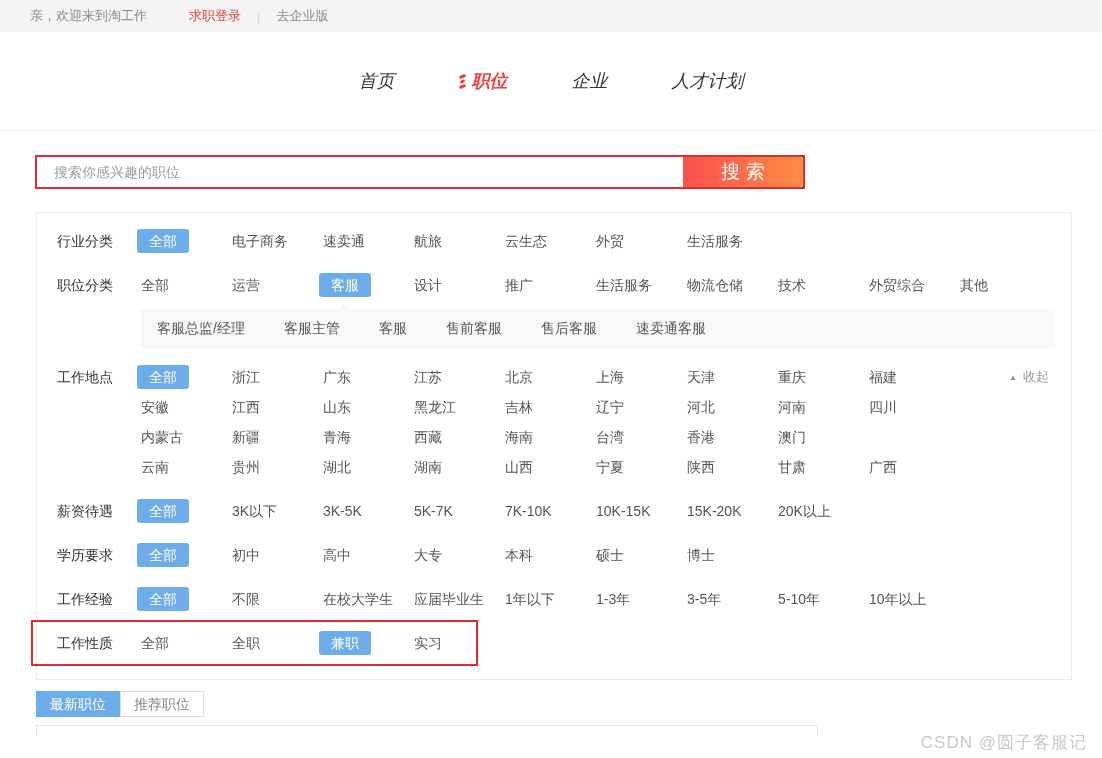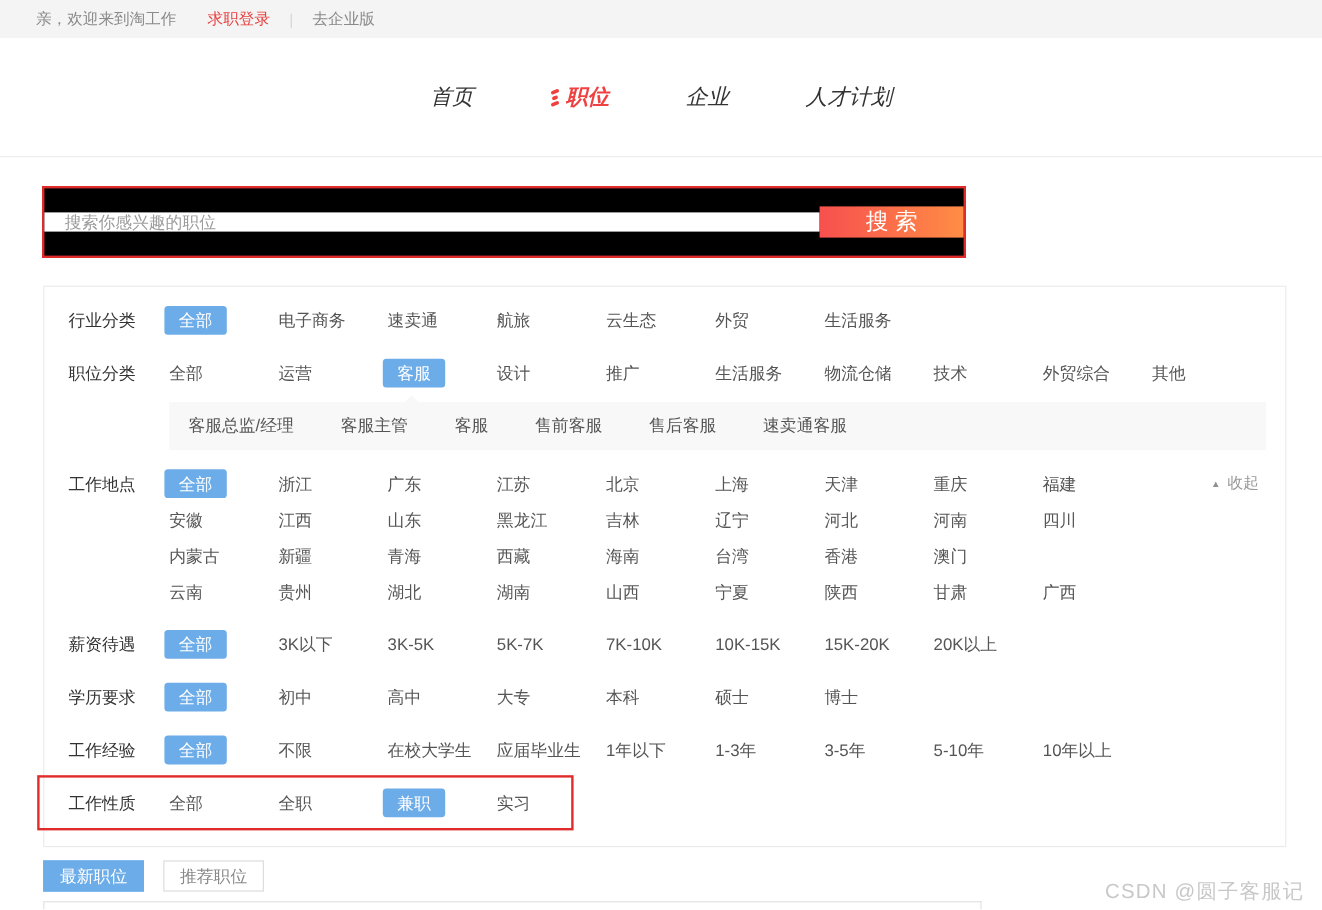--- a/index.html
+++ b/index.html
@@ -1,36 +1,36 @@
 <!DOCTYPE html>
 <html><head>
 <meta charset="utf-8">
 <style>
   * { margin:0; padding:0; box-sizing:border-box; }
   body { font-family:"Liberation Sans","DejaVu Sans",sans-serif; background:#fff; }
   .page { position:relative; width:1102px; height:758px; background:#fff; overflow:hidden; }
 
   
   .topbar { height:32px; background:#f4f4f4; display:flex; align-items:center; padding-left:30px; font-size:13px; color:#8a8a8a; }
-  .topbar .login { color:#e83e3e; margin-left:26px; cursor:pointer; }
+  .topbar .login { color:#e83e3e; margin-left:42px; cursor:pointer; }
   .topbar .divider { color:#d8d8d8; margin:0 16px; }
   .topbar .enterprise { color:#8a8a8a; cursor:pointer; }
 
   
   .header { height:99px; border-bottom:1px solid #ececec; display:flex; align-items:center; justify-content:center; background:#fff;font-style:italic; }
   .nav { display:flex; gap:64px; align-items:center; }
   .nav-item { font-size:18px; color:#333; cursor:pointer; display:flex; align-items:center; }
   .nav-item.active { color:#ef4141; font-weight:bold; }
   .hot-icon { display:inline-flex; flex-direction:column; gap:2px; margin-right:6px; }
   .hot-icon i { display:block; width:7px; height:3px; background:#ef4141; border-radius:2px; transform:rotate(-22deg); }
   .hot-icon i:nth-child(2) { width:5px; margin-left:1px; }
 
   
   .search-section { margin:24px 0 0 35px; width:770px; }
-  .search-box { display:flex; height:60px; border:2px solid #e02b2b; background:#000000;align-items:center; }
+  .search-box { display:flex; height:34px; border:2px solid #e02b2b; background:#bef264; }
   .search-input { flex:1; border:none; outline:none; padding:0 17px; font-size:14px; color:#333; background:#fff; }
   .search-input::placeholder { color:#9c9c9c; }
   .search-btn { width:120px; border:none; background:linear-gradient(90deg,#f7504e,#ff8d45); color:#fff; font-size:19px; cursor:pointer; }
 
   
   .filter-panel { margin:23px 0 0 36px; width:1036px; border:1px solid #ebebeb; background:#fff; padding:6px 0 14px; }
   .filter-row { display:flex; padding:10px 0; position:relative; }
   .filter-row.location { padding-top:16px; }
   .filter-label { width:84px; margin-left:20px; flex-shrink:0; font-size:14px; color:#333; line-height:24px; }
   .filter-body { flex:1; }
@@ -41,21 +41,21 @@
   .subrow { margin:2px 16px 0 104px; height:40px; background:#f8f8f8; display:flex; align-items:center; padding-left:16px; gap:39px; position:relative; }
   .subrow::before { content:""; position:absolute; top:-4px; left:198px; width:8px; height:8px; background:#f8f8f8; transform:rotate(45deg); }
   .sub-option { font-size:14px; color:#555; cursor:pointer; white-space:nowrap; }
   .collapse { position:absolute; right:22px; top:19px; font-size:13px; color:#999; cursor:pointer; display:flex; align-items:center; gap:6px; }
   .collapse .tri { font-size:8px; color:#8f8f8f; }
 
   
   .jobtype-annotation { position:absolute; left:-6px; top:-1px; width:447px; height:46px; border:2px solid #e02b2b; pointer-events:none; }
 
   
-  .tabs { margin:11px 0 0 36px; display:flex;gap:16px; }
+  .tabs { margin:11px 0 0 36px; display:flex; }
   .tab { height:26px; line-height:24px; padding:0 13px; font-size:14px; cursor:pointer; border:1px solid transparent; }
   .tab.active { background:#6cace9; color:#fff; border-color:#6cace9; }
   .tab:not(.active) { background:#fff; border-color:#ddd; color:#888; }
 
   .list-stub { margin:8px 0 0 36px; width:782px; height:10px; border:1px solid #e3e3e3; border-bottom:none; }
 
   .watermark { position:absolute; right:15px; bottom:4px; font-size:17px; color:#c8c8c8; letter-spacing:1px; text-shadow:1px 1px 0 #fff; }
 </style>
 </head>
 <body>

